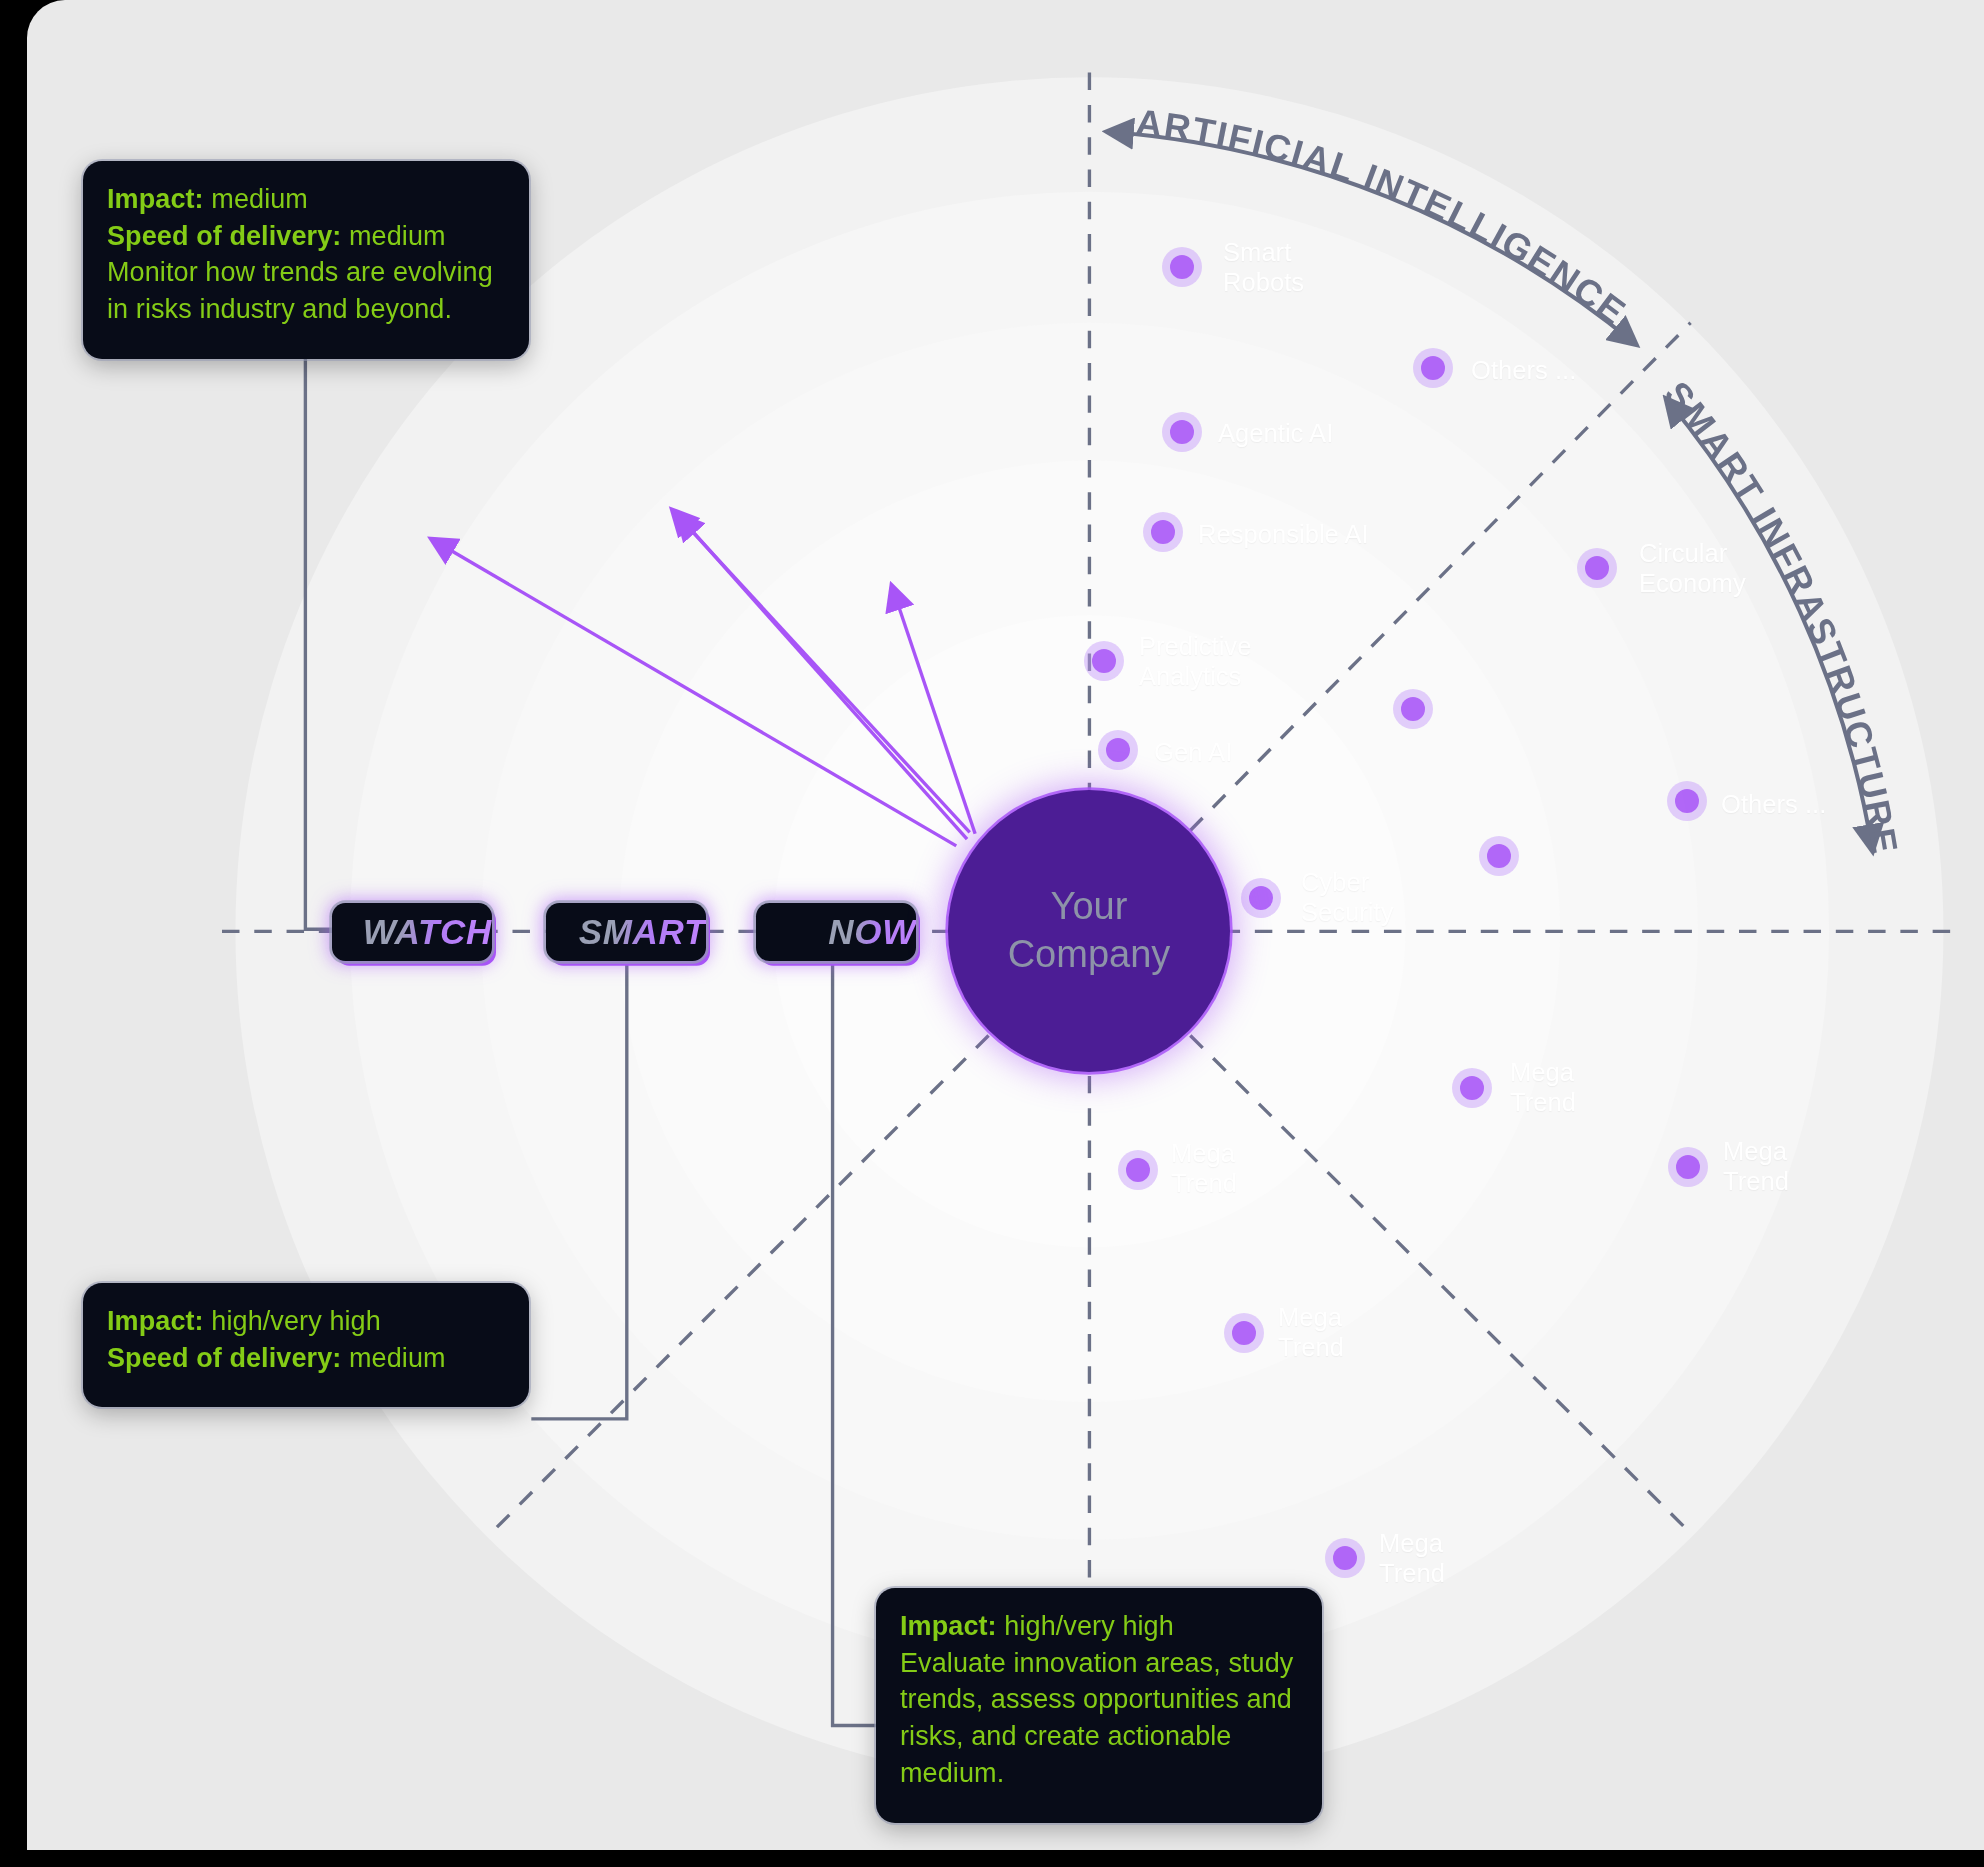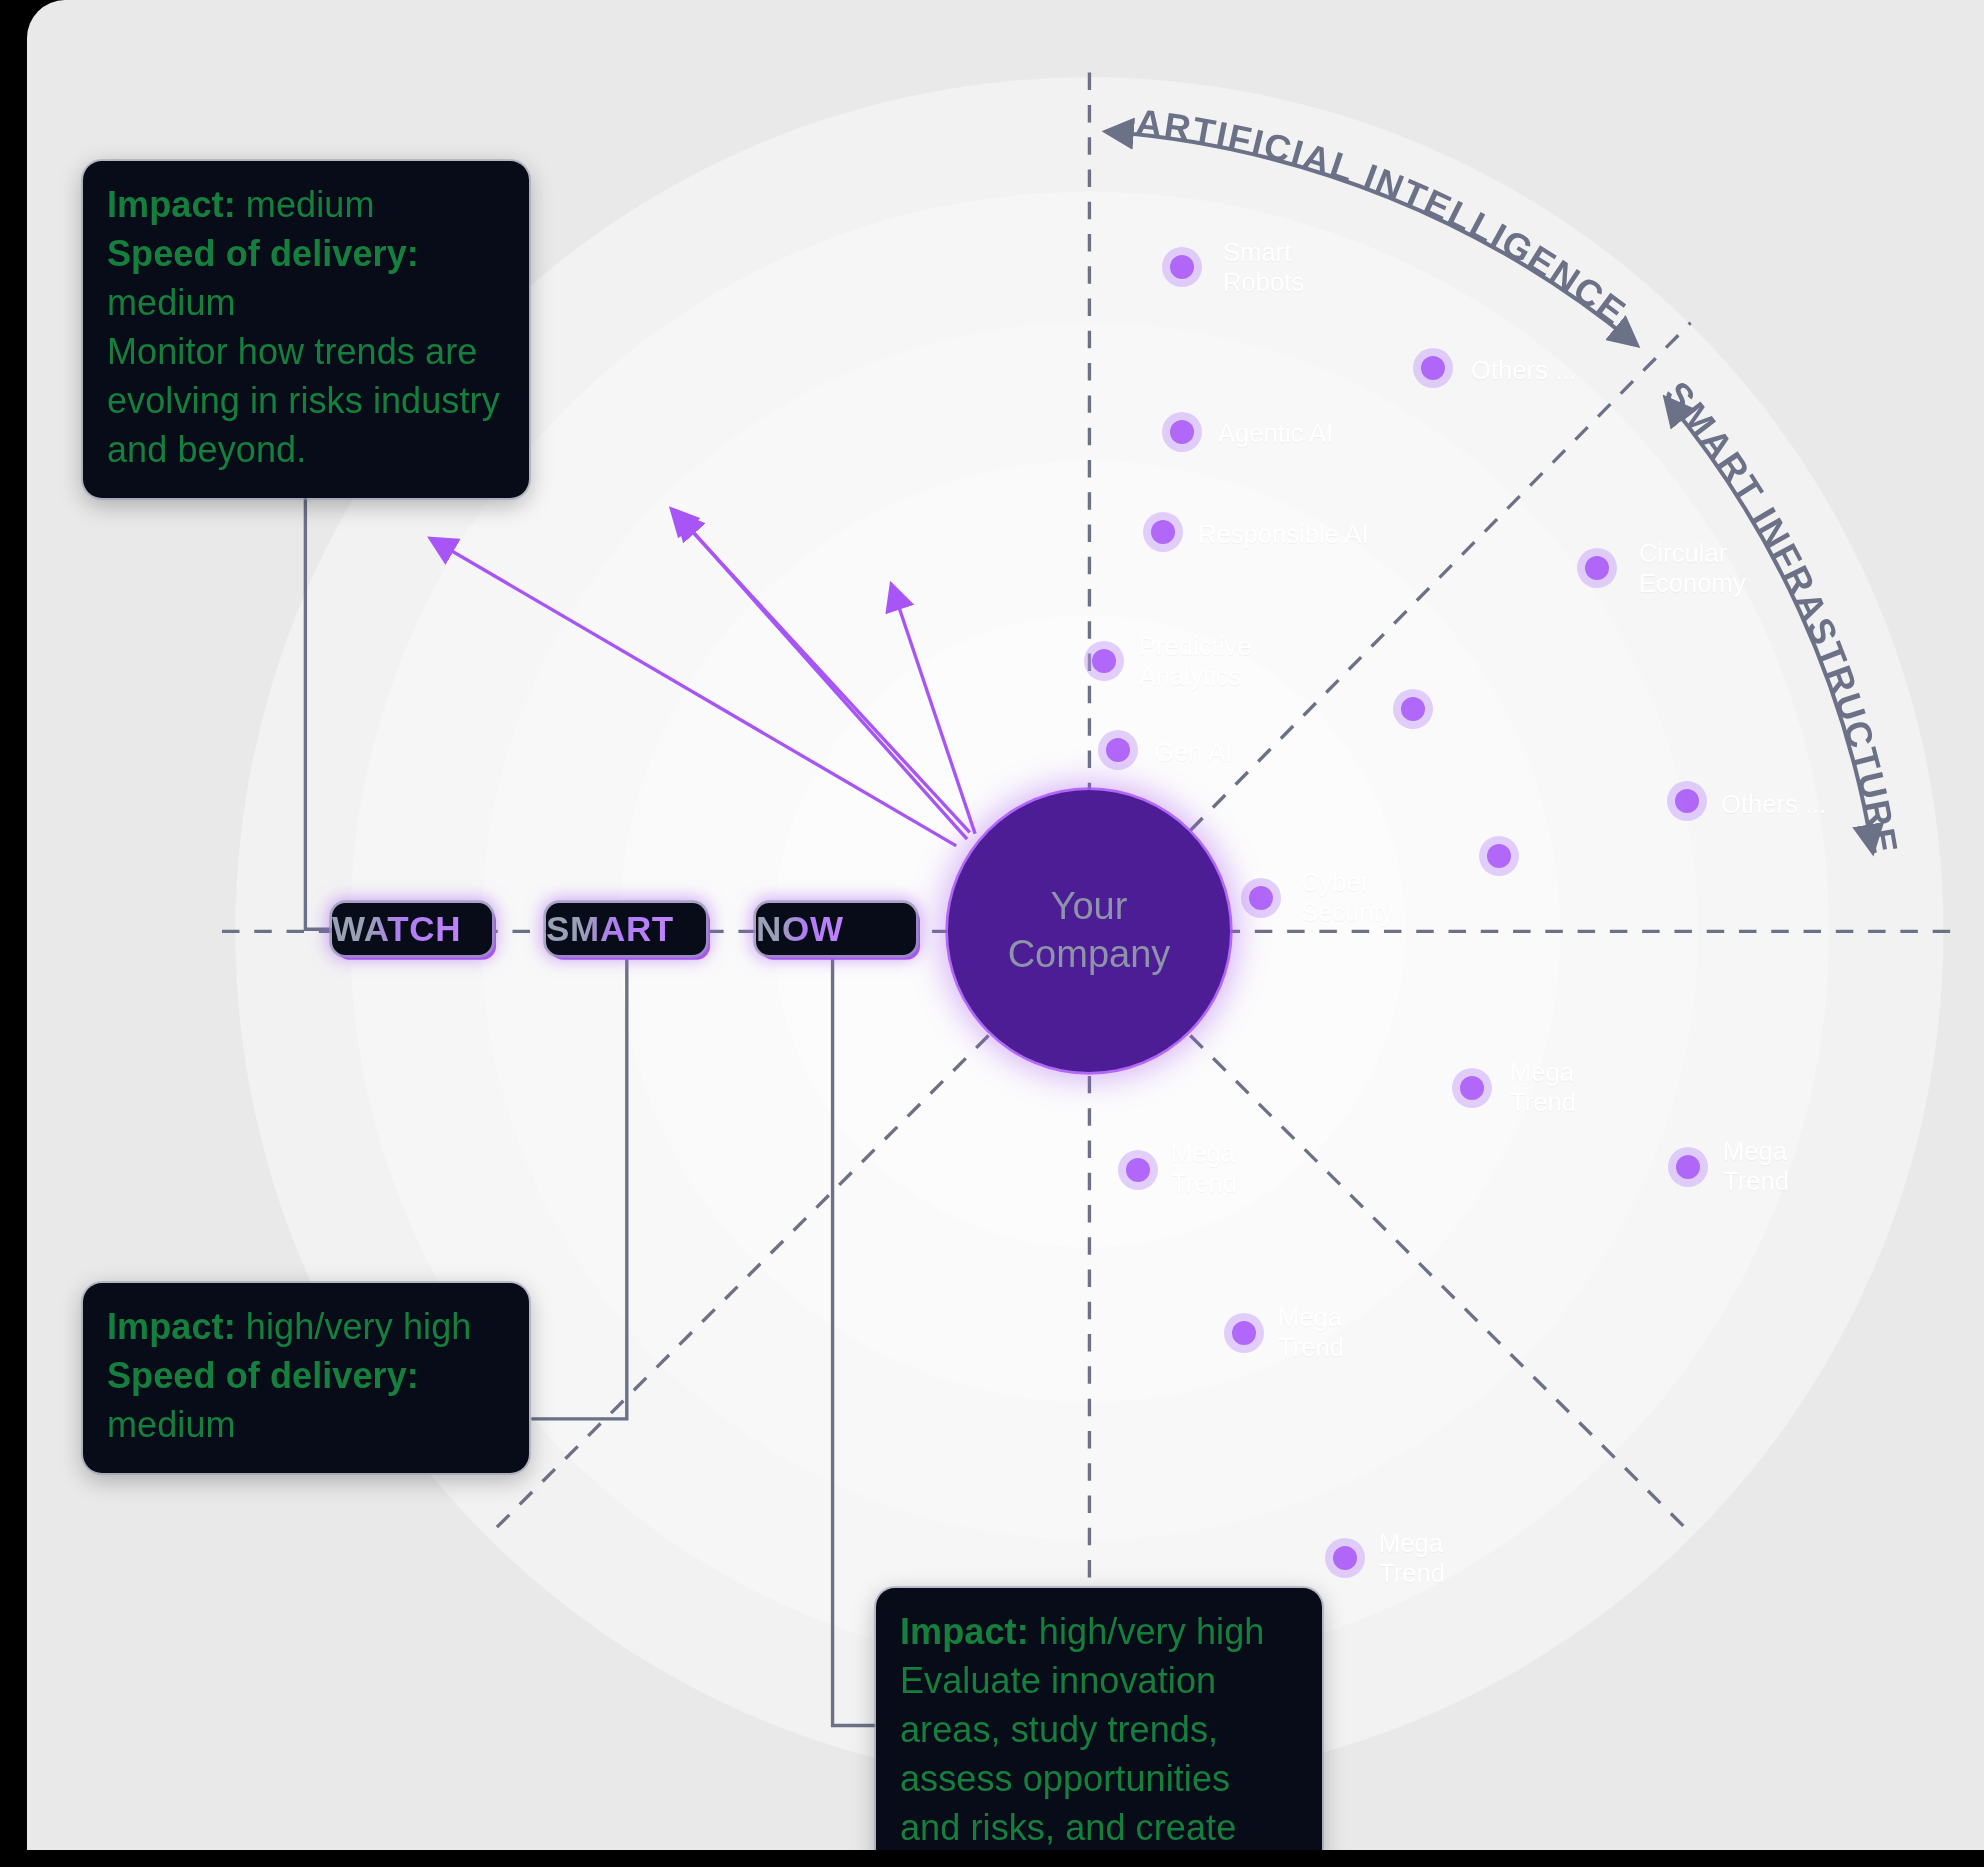--- a/index.html
+++ b/index.html
@@ -10,39 +10,40 @@
   }
   #card{
     position:absolute;left:27px;top:0;width:1958px;height:1850px;
     background:#e9e9e9;border-radius:38px 0 0 0;overflow:hidden;
   }
   #stage{position:absolute;inset:0;}
   svg.layer{position:absolute;left:0;top:0;width:1985px;height:1868px;overflow:visible;}
 
   
   .tip{
-    position:absolute;background:#080c18;color:#15803d;border-radius:19px;
-    padding:20px 24px 23px 24px;box-sizing:border-box;
+    position:absolute;background:#080c18;color:#84cc16;border-radius:19px;
+    padding:20px 24px 31px 24px;box-sizing:border-box;
     box-shadow:0 0 0 2px rgba(150,155,180,.55), 0 6.7px 23px rgba(0,0,0,.28);
-    font-size:36px;line-height:1.36;letter-spacing:0.1px;
+    font-size:27px;line-height:1.36;letter-spacing:0.1px;
   }
   .tip b{font-weight:700;}
   .tip .ln{display:block;}
   #tip-watch{left:56px;top:161px;width:446px;}
   #tip-next{left:56px;top:1283px;width:446px;}
   #tip-now {left:849px;top:1588px;width:446px;}
 
   
   .pill{
-    position:absolute;height:52px;border-radius:13.4px;background:#080c18;
-    display:flex;align-items:center;justify-content:flex-start;
+    position:absolute;height:58px;border-radius:13.4px;background:#080c18;
+    display:flex;align-items:center;justify-content:flex-end;
     box-shadow:0 0 0 2.7px rgba(150,155,180,.75),
                4px 4.7px 0 0 #a855f7,
                0 0 17.5px 4px rgba(168,85,247,.55);
     z-index:6;
+    font-style:italic;
   }
   .pill span{
     font-size:35px;font-weight:600;letter-spacing:0.7px;
     background:linear-gradient(100deg,#9aa0b5 0%,#9aa0b5 28%,#b07cf5 55%,#c084fc 100%);
     -webkit-background-clip:text;background-clip:text;color:transparent;
     -webkit-text-fill-color:transparent;
   }
   #pill-watch{left:305px;top:903px;width:160px;}
   #pill-next {left:519px;top:903px;width:160px;}
   #pill-now  {left:729px;top:903px;width:160px;}

